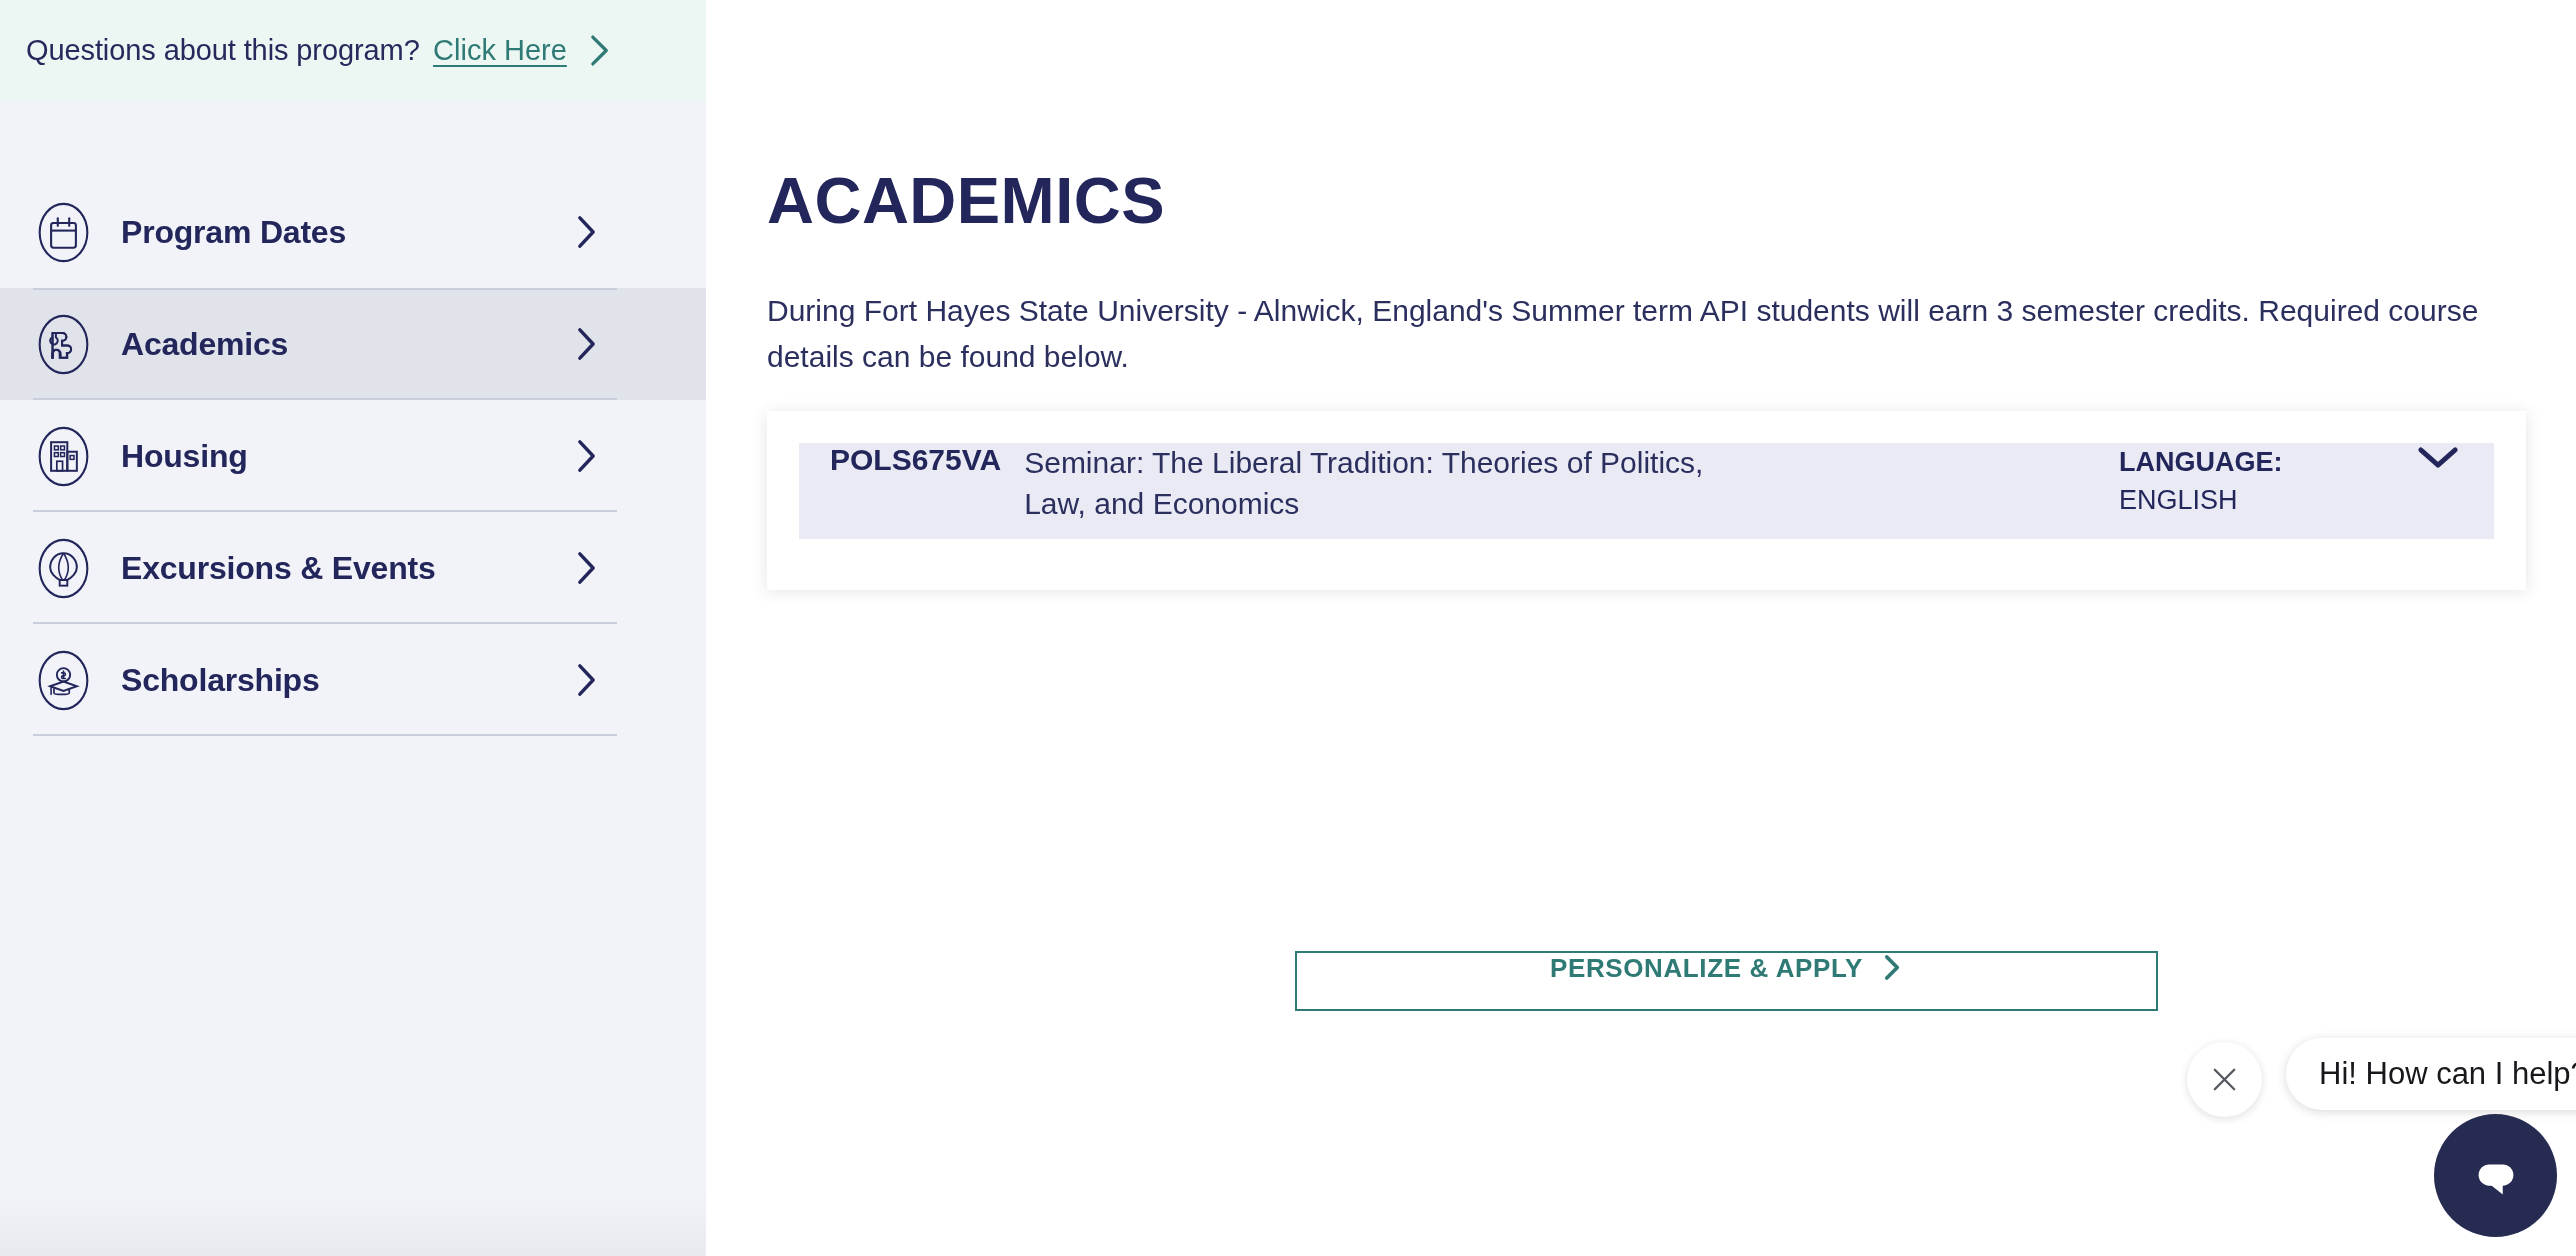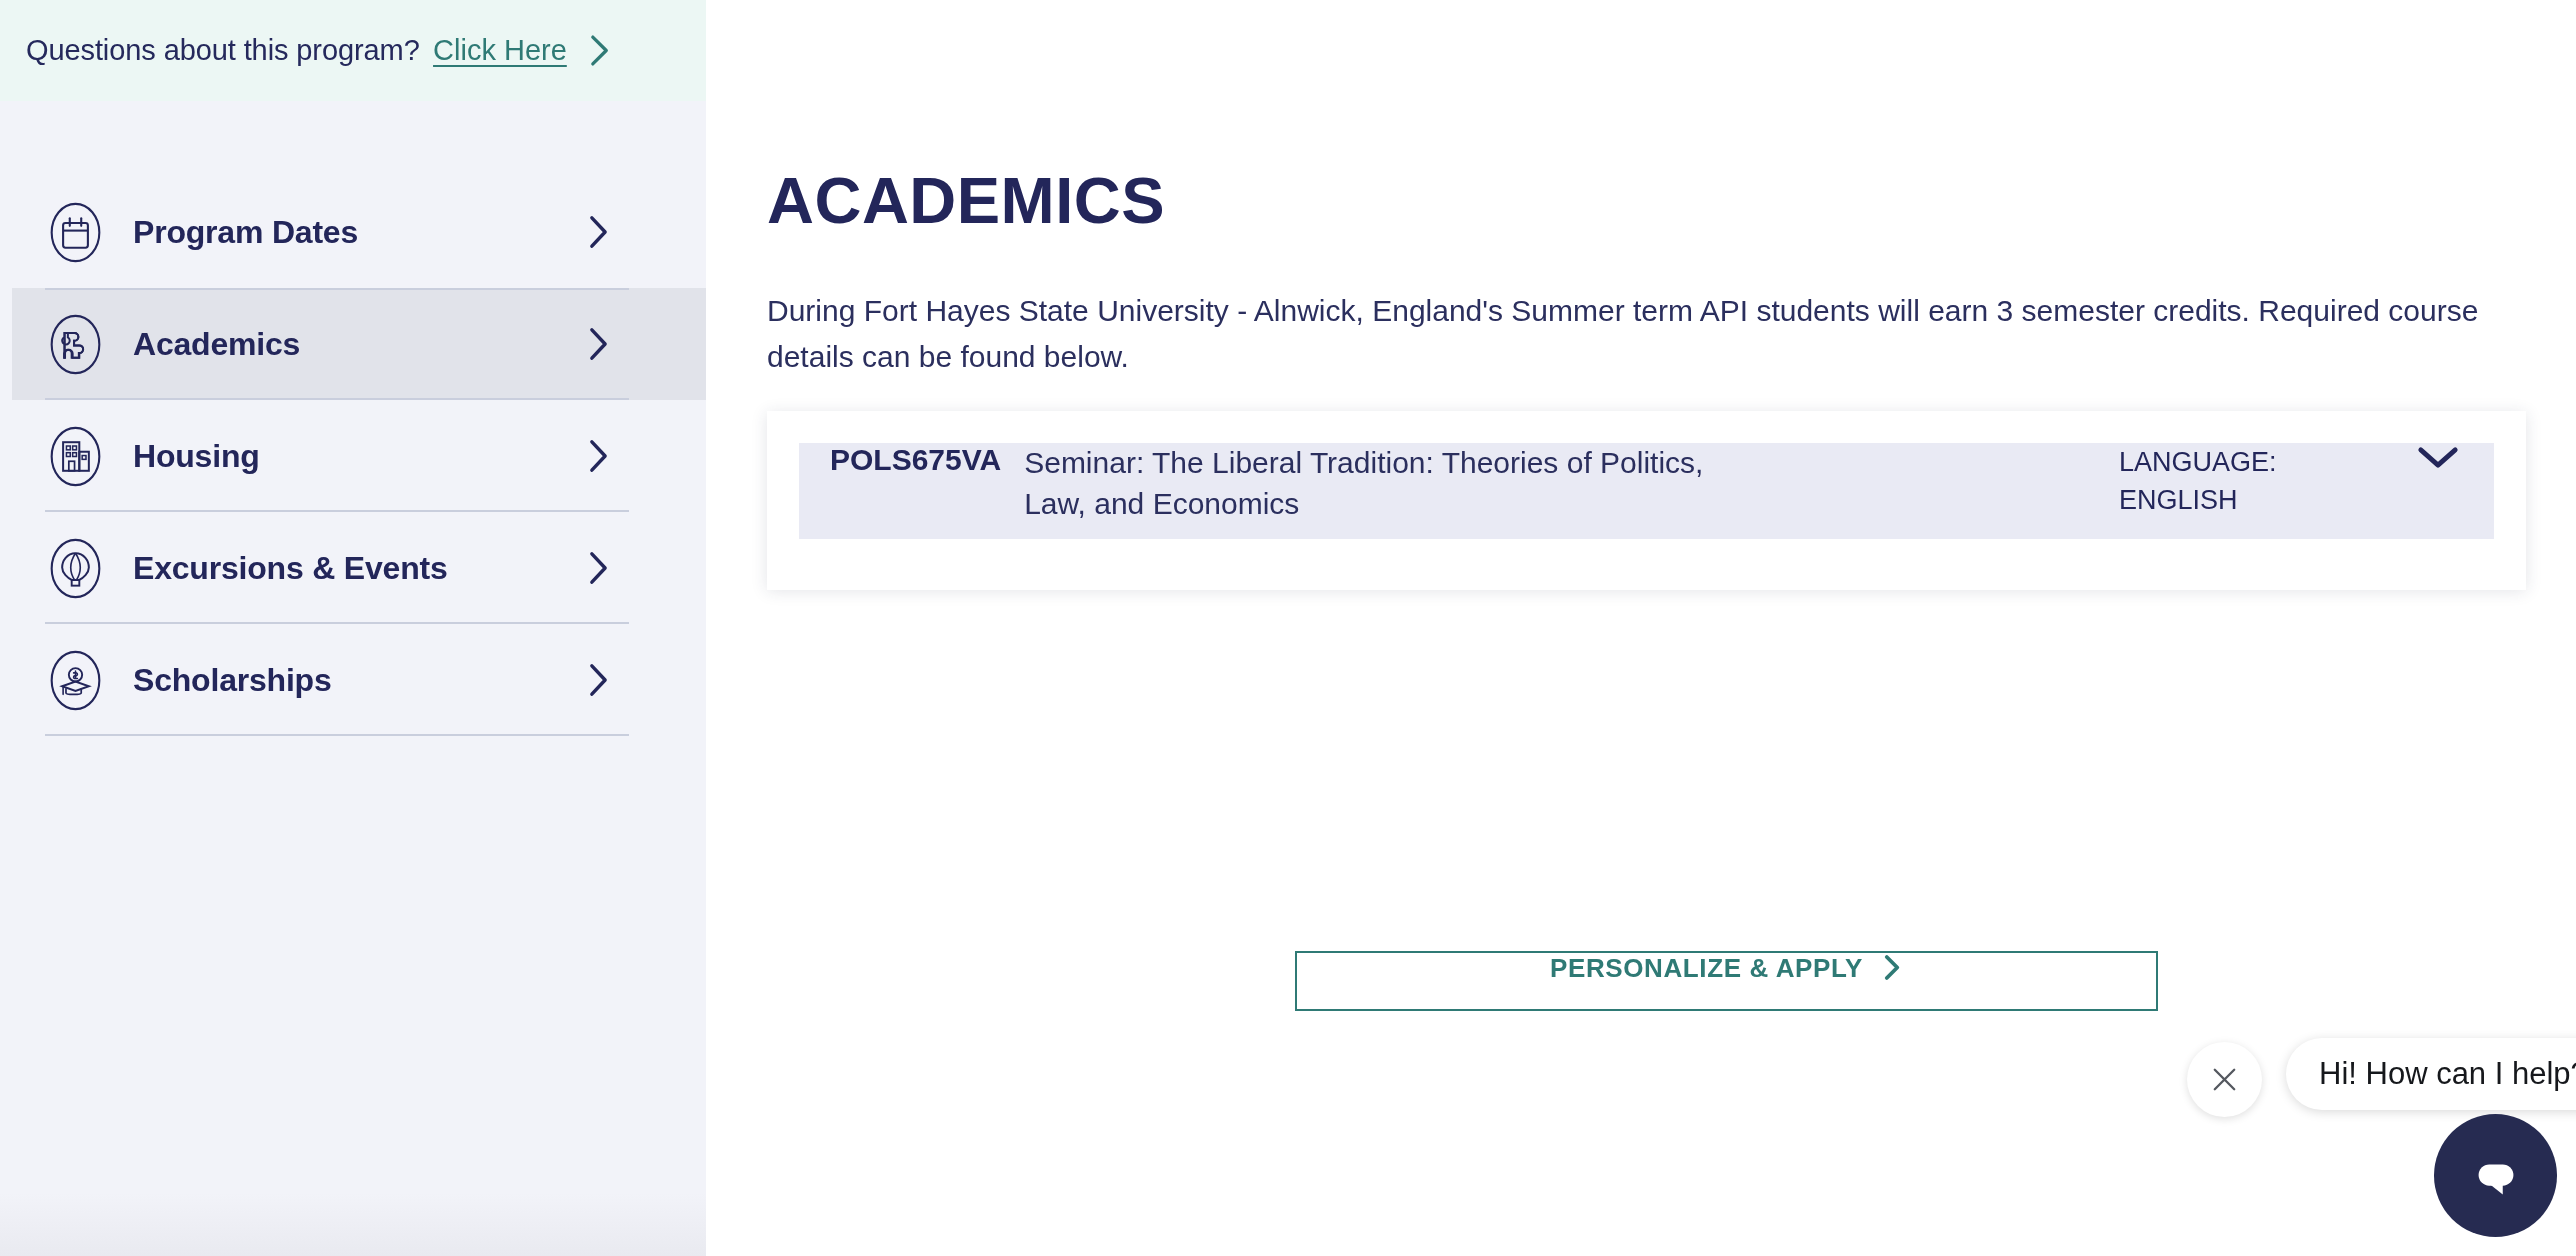--- a/index.html
+++ b/index.html
@@ -71,21 +71,20 @@
     width: 706px;
   }
 
   .nav-item {
     position: relative;
     width: 706px;
     height: 112px;
     display: flex;
     align-items: center;
     cursor: pointer;
-    margin-left: 12px;
   }
 
   .nav-item.active {
     background: #e1e3ea;
   }
 
   .nav-divider {
     position: absolute;
     left: 33px;
     width: 584px;
@@ -220,21 +219,21 @@
 
   .course-lang {
     position: absolute;
     left: 1320px;
     width: 279px;
     font-size: 27px;
     line-height: 1.42;
     color: #23265a;
   }
 
-  .lang-label { font-weight: normal; }
+  .lang-label { font-weight: bold; }
 
   .course-caret {
     position: absolute;
     left: 1617px;
     display: flex;
     align-items: center;
   }
 
   
   #apply-btn {

